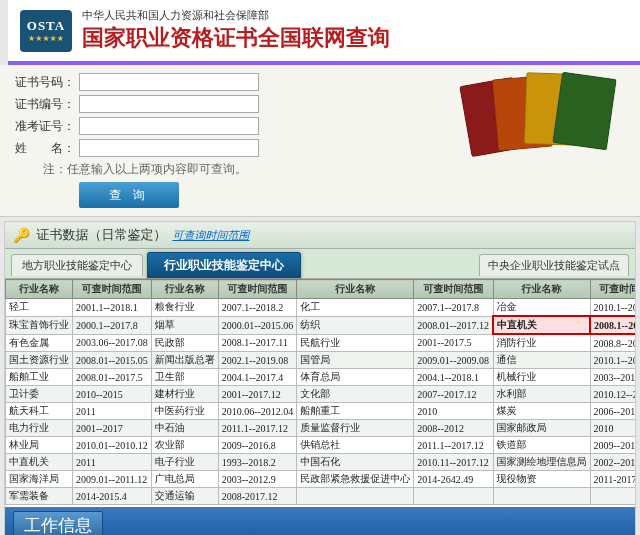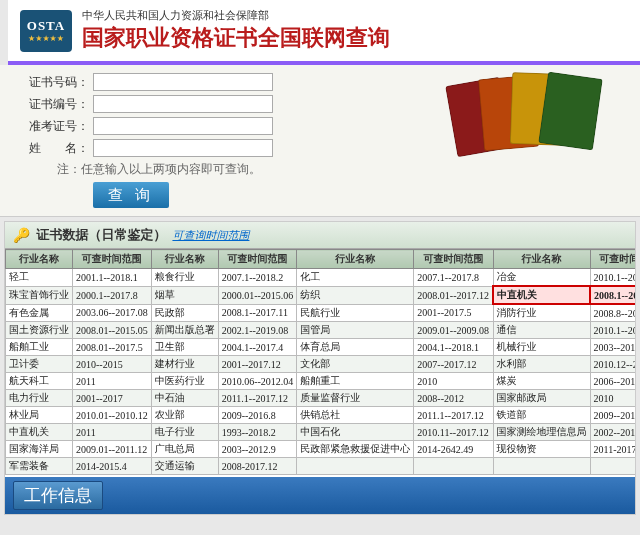--- a/index.html
+++ b/index.html
@@ -54,21 +54,21 @@
     .header-main-title {
       font-size: 22px;
       color: #b91c1c;
       font-weight: bold;
       font-family: "SimHei", "黑体", sans-serif;
     }
 
     
     .search-area {
       background: #f5f5f0;
-      padding: 8px 29px;
+      padding: 8px 15px;
       display: flex;
       align-items: flex-start;
       gap: 10px;
       border-bottom: 1px solid #ccc;
     }
     .search-form {
       flex: 1;
     }
     .form-row {
       display: flex;
@@ -93,26 +93,26 @@
     .form-note {
       font-size: 12px;
       color: #666;
       margin-left: 28px;
       margin-bottom: 4px;
     }
     .query-btn {
       display: block;
       margin-left: 64px;
       margin-top: 4px;
-      width: 76px;
+      width: 100px;
       height: 26px;
       background: linear-gradient(to bottom, #4a9fd4, #1a6fa8);
       color: #fff;
       border: none;
-      font-size: 15px;
+      font-size: 12px;
       font-family: "SimHei", "黑体", sans-serif;
       cursor: pointer;
       letter-spacing: 4px;
       border-radius: 2px;
     }
     .cert-images {
       width: 160px;
       height: 80px;
       position: relative;
       flex-shrink: 0;
@@ -145,21 +145,21 @@
       border-bottom: 1px solid #aaa;
       gap: 6px;
     }
     .section-icon {
       color: #cc8800;
       font-size: 14px;
     }
     .section-title {
       font-size: 13px;
       color: #333;
-      font-weight: bold;
+      font-weight: normal;
     }
     .section-link {
       color: #0066cc;
       font-size: 11px;
       text-decoration: underline;
       cursor: pointer;
       font-style: italic;
     }
 
     
@@ -290,20 +290,25 @@
 </div>
 
 <div class="main-content">
 
   <div class="section-header">
     <span class="section-icon">🔑</span>
     <span class="section-title">证书数据（日常鉴定）</span>
     <span class="section-link">可查询时间范围</span>
   </div>
 
+  <div class="tabs-row">
+    <div class="tab">地方职业技能鉴定中心</div>
+    <div class="tab active">行业职业技能鉴定中心</div>
+    <div class="tab tab-right">中央企业职业技能鉴定试点</div>
+  </div>
 
   <div class="table-container">
     <table class="data-table">
       <thead>
         <tr>
           <th>行业名称</th>
           <th>可查时间范围</th>
           <th>行业名称</th>
           <th>可查时间范围</th>
           <th>行业名称</th>

